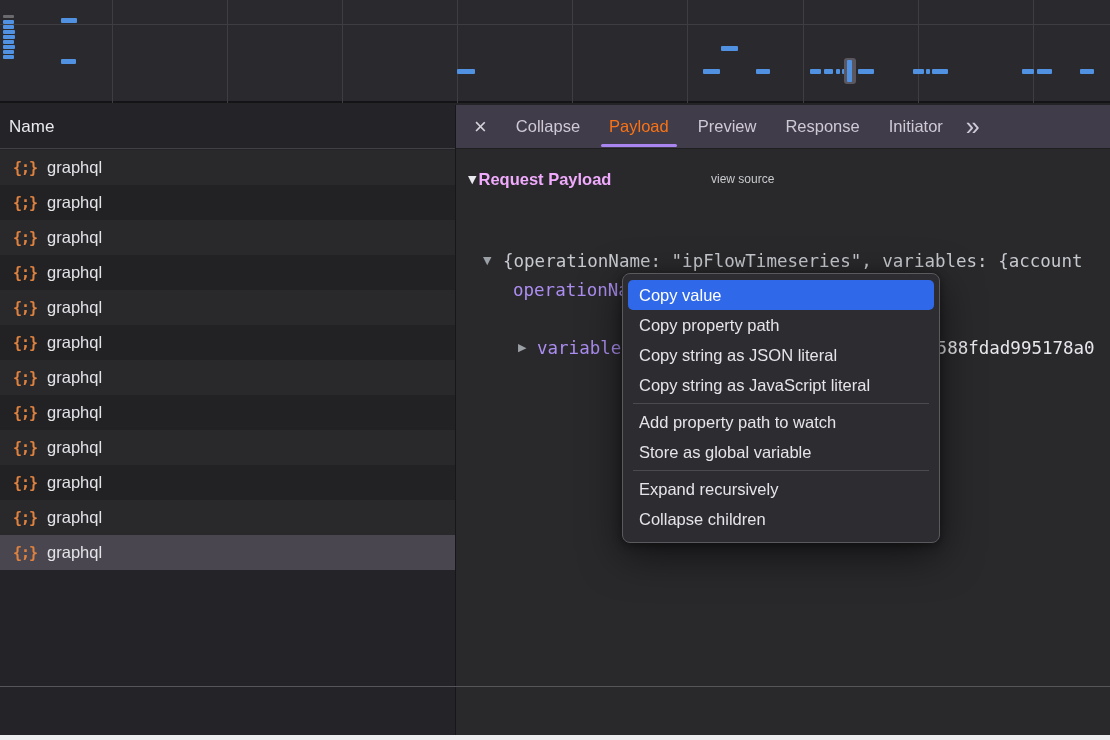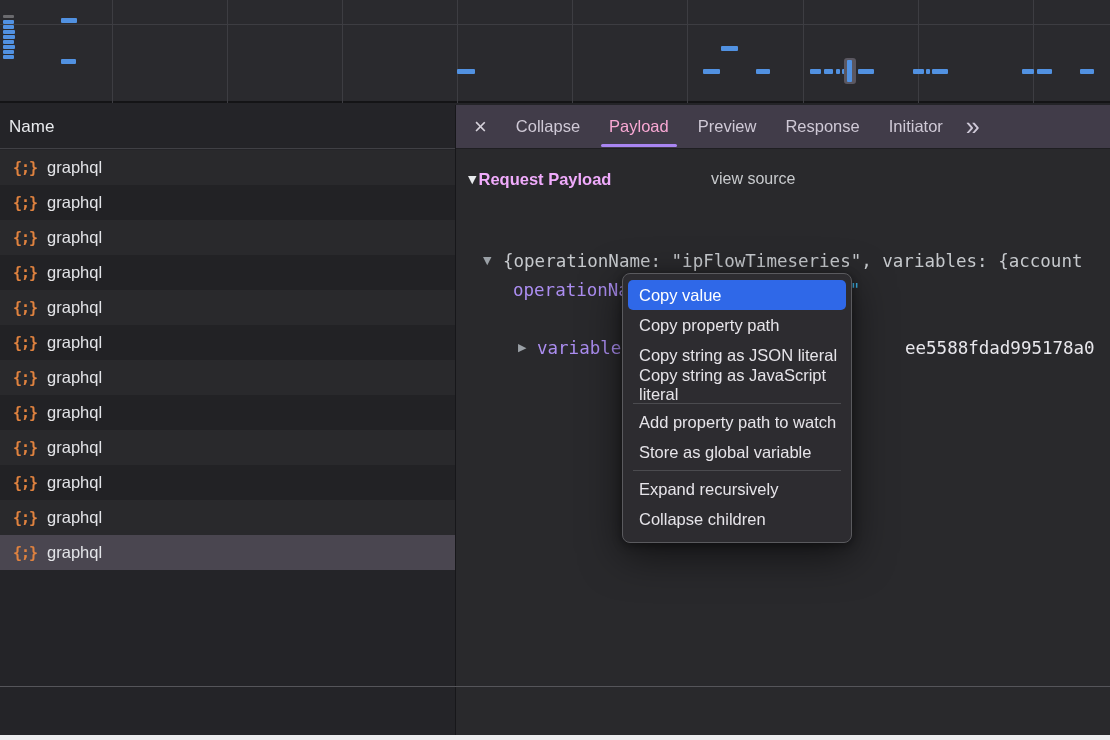--- a/index.html
+++ b/index.html
@@ -42,34 +42,34 @@
   #v-divider{position:absolute;left:455px;top:105px;width:1px;height:630px;background:#17171a;}
 
   
   #right-panel{position:absolute;left:456px;top:105px;width:654px;height:630px;
                background:var(--panel-bg);overflow:hidden;}
   #tab-bar{position:relative;height:44px;background:var(--tabbar-bg);display:flex;
            align-items:center;gap:29px;padding-left:18px;border-bottom:1px solid #1f1f22;}
   #close-btn{color:#d5d1da;font-size:22px;line-height:1;cursor:default;}
   .tab{position:relative;height:44px;display:flex;align-items:center;
        color:#cfc9d6;font-size:16.5px;}
-  .tab.active{color:#f9a8d4;}
+  .tab.active{color:#f97316;}
   .tab.active::after{content:"";position:absolute;left:-8px;right:-8px;bottom:2px;
                      height:3px;border-radius:2px;background:var(--tab-accent);}
   #overflow-btn{color:#cfc9d8;font-size:25px;line-height:1;margin-left:-6px;}
 
   
   #payload-area{position:absolute;left:0;top:44px;width:654px;height:586px;}
   .p-row{position:absolute;left:0;width:654px;height:29px;display:flex;align-items:center;
          white-space:pre;overflow:hidden;}
   #payload-header{top:16px;height:28px;}
   #payload-header .caret{color:#e8eaed;font-family:"DejaVu Sans",sans-serif;
                          font-size:11px;margin-left:12px;}
   #payload-header .title{color:#f0abfc;font-weight:bold;font-size:16.5px;margin-left:2px;}
-  #payload-header .view-source{position:absolute;left:255px;color:#c8cacd;font-size:16px;}
+  #payload-header .view-source{position:absolute;left:255px;color:#c8cacd;font-size:12px;}
   .mono,.key,.str,.plain{font-family:"DejaVu Sans Mono",monospace;font-size:17.5px;}
   .mono{color:var(--muted);}
   .key{color:var(--key);}
   .str{color:var(--str);}
   .plain{color:var(--plain);}
   .tree-caret{position:absolute;color:#9aa0a6;font-family:"DejaVu Sans",sans-serif;font-size:11px;}
   #row-root{top:97px;}
   #row-root .tree-caret{left:27px;}
   #row-root .mono{margin-left:47px;}
   #row-opname{top:126px;}
@@ -80,21 +80,21 @@
   #row-variables .tree-caret{left:62px;}
   #row-variables .key{margin-left:81px;}
   .frag-right{position:absolute;left:449px;}
   .val-gap{margin-left:10px;}
 
   
   #footer-divider{position:absolute;left:0;top:686px;width:1110px;height:1px;background:#55555a;}
   #bottom-strip{position:absolute;left:0;top:735px;width:1110px;height:5px;background:var(--white-strip);}
 
   
-  #context-menu{position:absolute;left:622px;top:273px;width:230px;background:var(--menu-bg);
+  #context-menu{position:absolute;left:622px;top:273px;width:318px;background:var(--menu-bg);
                 border:1px solid #5a5a5e;border-radius:8px;padding:6px 0 8px 0;
                 box-shadow:0 12px 40px rgba(0,0,0,.55),0 2px 10px rgba(0,0,0,.4);
                 font-size:16.5px;color:#e6e4e9;z-index:10;}
   .menu-item{height:30px;display:flex;align-items:center;padding-left:16px;}
   .menu-item.highlighted{background:var(--menu-hl);color:#fff;border-radius:5px;
                          margin:0 5px;padding-left:11px;}
   .menu-sep{height:1px;background:#4b4b4f;margin:3px 10px;}
 </style>
 </head>
 <body>

